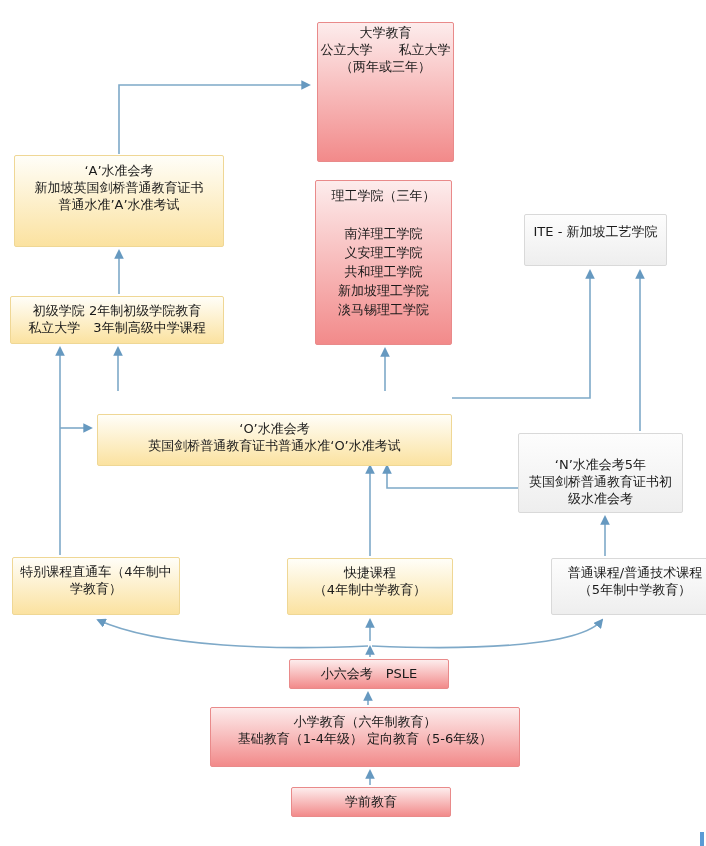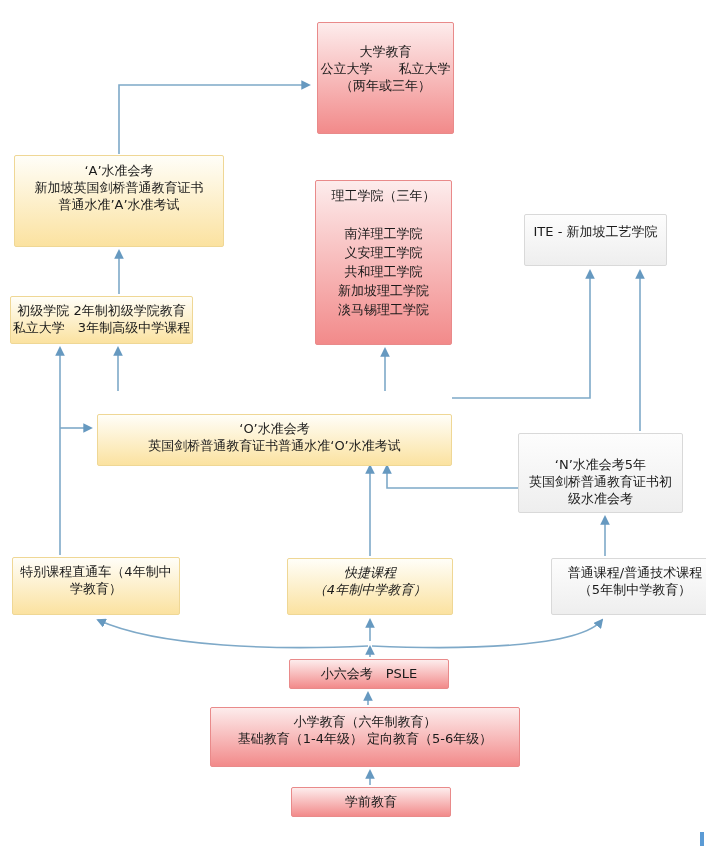--- a/index.html
+++ b/index.html
@@ -9,30 +9,30 @@
   }
   .node {
     position:absolute; box-sizing:border-box; border:1px solid; border-radius:2px;
     padding-top:5px; text-align:center; font-size:13px;
   }
   .ln { line-height:17px; min-height:17px; white-space:nowrap; }
   .pink   { background:linear-gradient(180deg,#FDECEC 0%,#F28A8A 100%); border-color:#E98A8A; }
   .yellow { background:linear-gradient(180deg,#FFFEF8 0%,#FBE2A0 100%); border-color:#EFD795; }
   .gray   { background:linear-gradient(180deg,#FDFDFD 0%,#EEEEEE 100%); border-color:#D9D9D9; }
 
-  .n-university     { left:317px; top:22px;  width:137px; height:112px; padding-top:20px; }
+  .n-university     { left:317px; top:22px;  width:137px; height:140px; padding-top:1px; }
   .n-alevel         { left:14px;  top:155px; width:210px; height:92px;  padding-top:6px; }
-  .n-jc             { left:10px;  top:296px; width:183px; height:48px;  }
+  .n-jc             { left:10px;  top:296px; width:214px; height:48px;  }
   .n-poly           { left:315px; top:180px; width:137px; height:165px; }
   .n-poly .ln       { line-height:19px; min-height:19px; }
   .n-ite            { left:524px; top:214px; width:143px; height:52px;  padding-top:8px; }
   .n-olevel         { left:97px;  top:414px; width:355px; height:52px;  }
   .n-nlevel         { left:518px; top:433px; width:165px; height:80px;  padding-top:22px; }
   .n-special        { left:12px;  top:557px; width:168px; height:58px;  }
-  .n-express        { left:287px; top:558px; width:166px; height:57px;font-style:italic;  }
+  .n-express        { left:287px; top:558px; width:166px; height:57px;  }
   .n-normal         { left:520px; top:558px; width:168px; height:57px;margin-left:31px;  }
   .n-psle           { left:289px; top:659px; width:160px; height:30px;  }
   .n-primary        { left:210px; top:707px; width:310px; height:60px;  }
   .n-preschool      { left:291px; top:787px; width:160px; height:30px;  }
 
   svg.wires { position:absolute; left:0; top:0; width:706px; height:846px; pointer-events:none; }
   .wire { fill:none; stroke:#7EA9C8; stroke-width:1.6; }
 </style>
 </head>
 <body>

